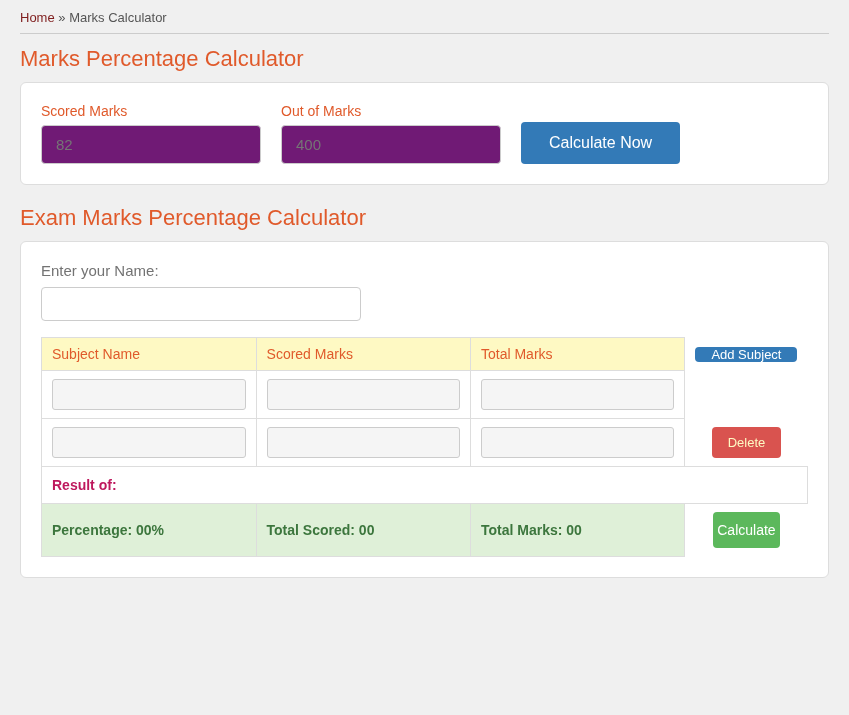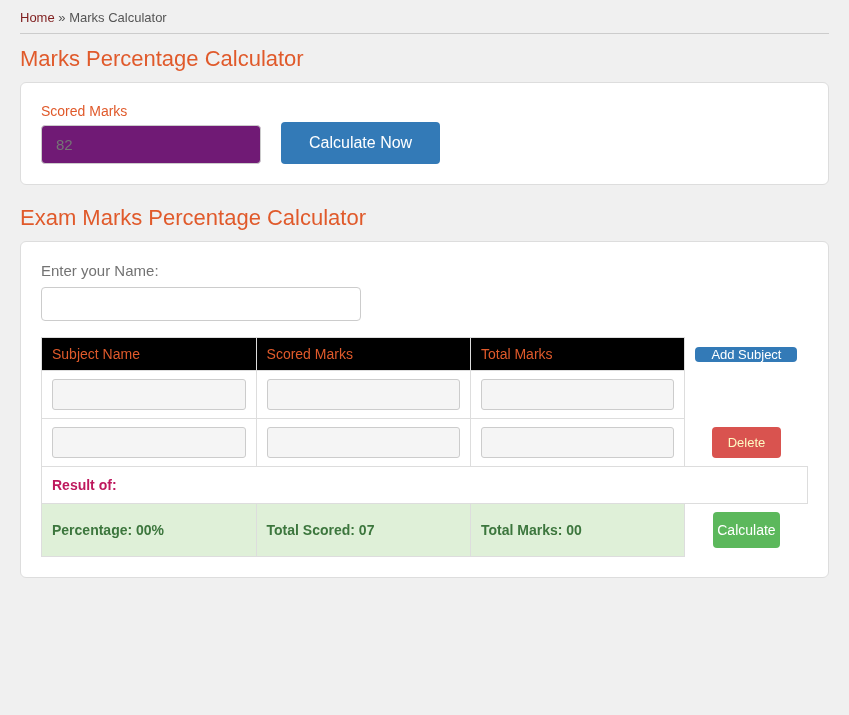--- a/index.html
+++ b/index.html
@@ -92,21 +92,21 @@
       border-collapse: collapse;
     }
     .exam-table th, .exam-table td {
       border: 1px solid #ddd;
       padding: 8px 10px;
     }
     .exam-table th {
       color: #e05a2b;
       font-weight: normal;
       font-size: 14px;
-      background: #000000;
+      background: #fef9c3;
       text-align: left;
     }
     .exam-table td {
       background: #fff;
     }
     .exam-table input[type="text"] {
       width: 100%;
       border: 1px solid #ccc;
       border-radius: 3px;
       padding: 7px 8px;
@@ -172,20 +172,24 @@
   <span>»</span>
   <span>Marks Calculator</span>
 </div>
 
 <h2 class="section-title">Marks Percentage Calculator</h2>
 <div class="card">
   <div class="simple-calc">
     <div class="field-group">
       <label class="field-label">Scored Marks</label>
       <input class="field-input" type="text" placeholder="82" style="">
+    </div>
+    <div class="field-group">
+      <label class="field-label">Out of Marks</label>
+      <input class="field-input" type="text" placeholder="400" style="">
     </div>
     <button class="calc-btn">Calculate Now</button>
   </div>
 </div>
 
 <h2 class="section-title">Exam Marks Percentage Calculator</h2>
 <div class="card">
   <div class="name-label">Enter your Name:</div>
   <input class="name-input" type="text" placeholder="" style="">
 
@@ -227,21 +231,21 @@
           <button class="delete-btn">Delete</button>
         </td>
       </tr>
       <tr class="result-label-row">
         <td colspan="4">
           <span class="result-of-label">Result of:</span>
         </td>
       </tr>
       <tr class="result-row">
         <td>Percentage: 00%</td>
-        <td>Total Scored: 07</td>
+        <td>Total Scored: 00</td>
         <td>Total Marks: 00</td>
         <td class="btn-cell">
           <button class="calculate-btn">Calculate</button>
         </td>
       </tr>
     </tbody>
   </table>
 </div>
 
 </body></html>

